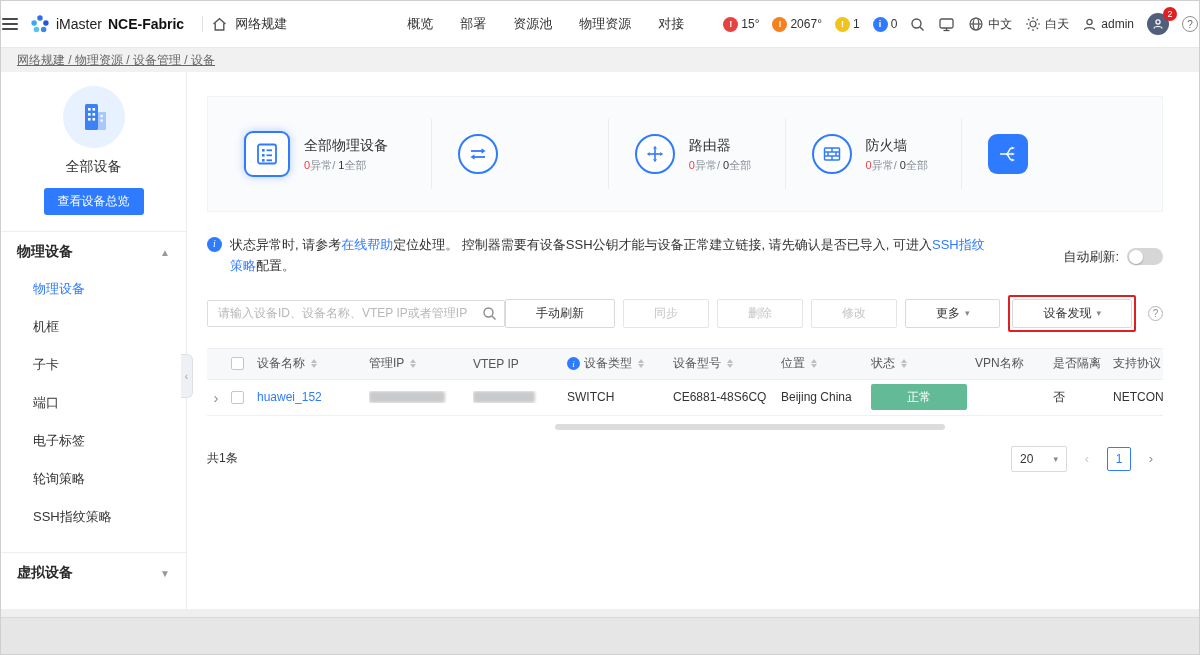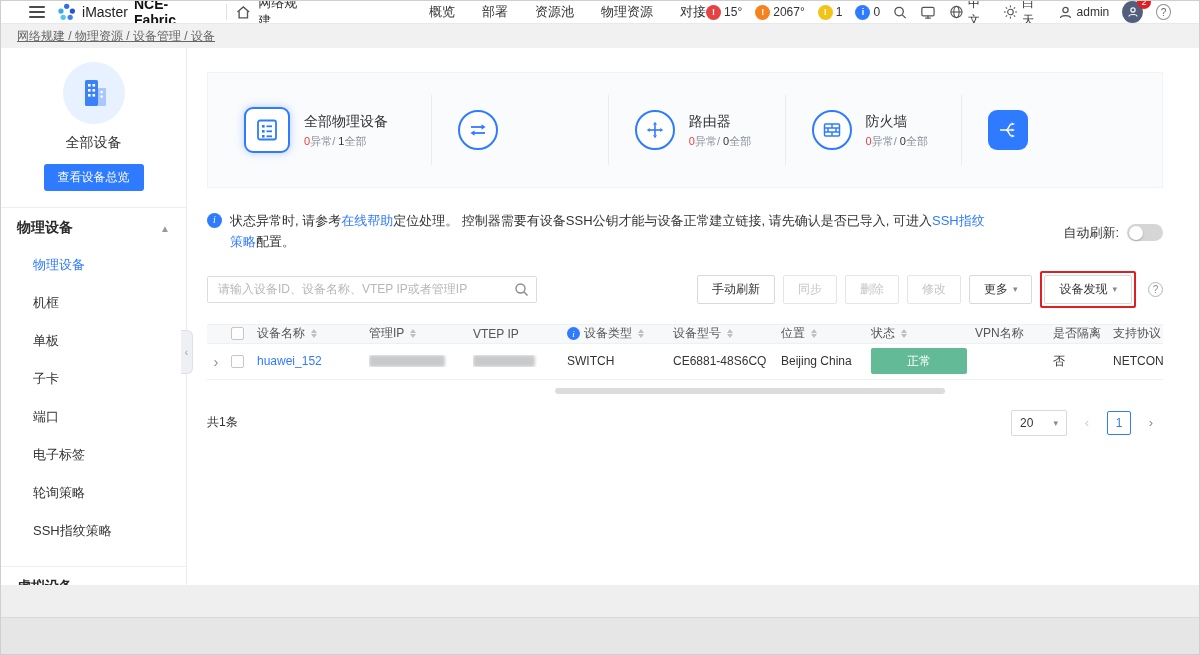--- a/index.html
+++ b/index.html
@@ -3,21 +3,21 @@
 <meta charset="utf-8">
 <style>
   * { margin:0; padding:0; box-sizing:border-box; }
   html,body { background:#fff; }
   body { font-family:"Liberation Sans","DejaVu Sans",sans-serif; }
 
   .screen { width:1200px; height:655px; border:1px solid #cfcfcf; background:#fff;
             display:flex; flex-direction:column; overflow:hidden; color:#333; }
 
   
-  .topbar { height:22px; flex:none; display:flex; align-items:center; padding:0 28px; background:#fff; }
+  .topbar { height:46px; flex:none; display:flex; align-items:center; padding:0 1px; background:#fff; }
   .burger { width:16px; display:flex; flex-direction:column; gap:3px; cursor:pointer; margin-right:12px; }
   .burger i { height:2px; background:#4a4a4a; border-radius:1px; display:block; }
   .brand { display:flex; align-items:center; gap:6px; margin-right:10px; }
   .brand .p { font-size:14px; color:#222; }
   .brand .s { font-size:14px; font-weight:bold; color:#111; }
   .divider-v { width:1px; height:16px; background:#e0e0e0; margin:0 8px; }
   .home-wrap { display:flex; align-items:center; gap:7px; }
   .applabel { font-size:13px; color:#333; }
   .topnav { display:flex; gap:27px; margin-left:120px; font-size:13px; }
   .topnav span { cursor:pointer; white-space:nowrap; }
@@ -100,33 +100,33 @@
 
   
   .toolbar { display:flex; align-items:center; margin-top:18px; }
   .search { position:relative; width:330px; }
   .search input { width:100%; height:27px; border:1px solid #dcdcdc; border-radius:2px;
                   padding:0 28px 0 10px; font-size:12px; color:#333; outline:none; font-family:inherit; }
   .search input::placeholder { color:#b8b8b8; }
   .search .mag { position:absolute; right:8px; top:6px; cursor:pointer; }
   .tb-btns { margin-left:auto; display:flex; align-items:center; gap:8px; }
   .btn { background:#fff; border:1px solid #d9d9d9; border-radius:2px; font-size:12px; color:#333;
-         padding:5px 14px; cursor:pointer; display:inline-flex; align-items:center; gap:5px;
+         padding:5px 30px; cursor:pointer; display:inline-flex; align-items:center; gap:5px;
          font-family:inherit; white-space:nowrap; }
   .btn.disabled { color:#c5c5c5; border-color:#e5e5e5; cursor:default; }
   .caret { font-size:9px; color:#888; }
   .hl { border:2px solid #e02020; padding:2px; display:inline-flex; border-radius:2px; }
   .help-circ { width:15px; height:15px; border-radius:50%; border:1px solid #b5b5b5; color:#8e8e8e;
                font-size:10px; display:flex; align-items:center; justify-content:center;
                margin-left:4px; cursor:pointer; flex:none; }
 
   
   .dtable { margin-top:16px; overflow:hidden; }
   .thead, .trow { display:flex; align-items:center; min-width:986px; }
-  .thead { height:20px; background:#f7f8fa; border-top:1px solid #eef0f3; border-bottom:1px solid #eef0f3;
+  .thead { height:32px; background:#f7f8fa; border-top:1px solid #eef0f3; border-bottom:1px solid #eef0f3;
            font-size:12px; color:#555; }
   .trow { height:36px; border-bottom:1px solid #f0f0f0; font-size:12px; color:#333; }
   .cell { flex:none; display:flex; align-items:center; gap:4px; overflow:hidden;
           white-space:nowrap; padding-right:6px; }
   .col-expand{width:24px; justify-content:center;} .col-check{width:26px;}
   .col-name{width:112px;} .col-mip{width:104px;} .col-vtep{width:94px;}
   .col-type{width:106px;} .col-model{width:108px;} .col-loc{width:90px;}
   .col-status{width:104px;} .col-vpn{width:78px;} .col-iso{width:60px;} .col-proto{width:80px;}
   .sort { display:flex; flex-direction:column; gap:1px; margin-left:2px; cursor:pointer; }
   .sort i { width:0; height:0; border-left:3.5px solid transparent; border-right:3.5px solid transparent; display:block; }
@@ -286,21 +286,20 @@
           <button class="side-btn">查看设备总览</button>
         </div>
 
         <div class="side-sec">
           <div class="sec-head">
             <span>物理设备</span>
             <span class="chev">▲</span>
           </div>
           <div class="side-item active">物理设备</div>
           <div class="side-item">机框</div>
-          <div class="side-item">单板</div>
           <div class="side-item">子卡</div>
           <div class="side-item">端口</div>
           <div class="side-item">电子标签</div>
           <div class="side-item">轮询策略</div>
           <div class="side-item">SSH指纹策略</div>
         </div>
 
         <div class="side-sec">
           <div class="sec-head">
             <span>虚拟设备</span>

